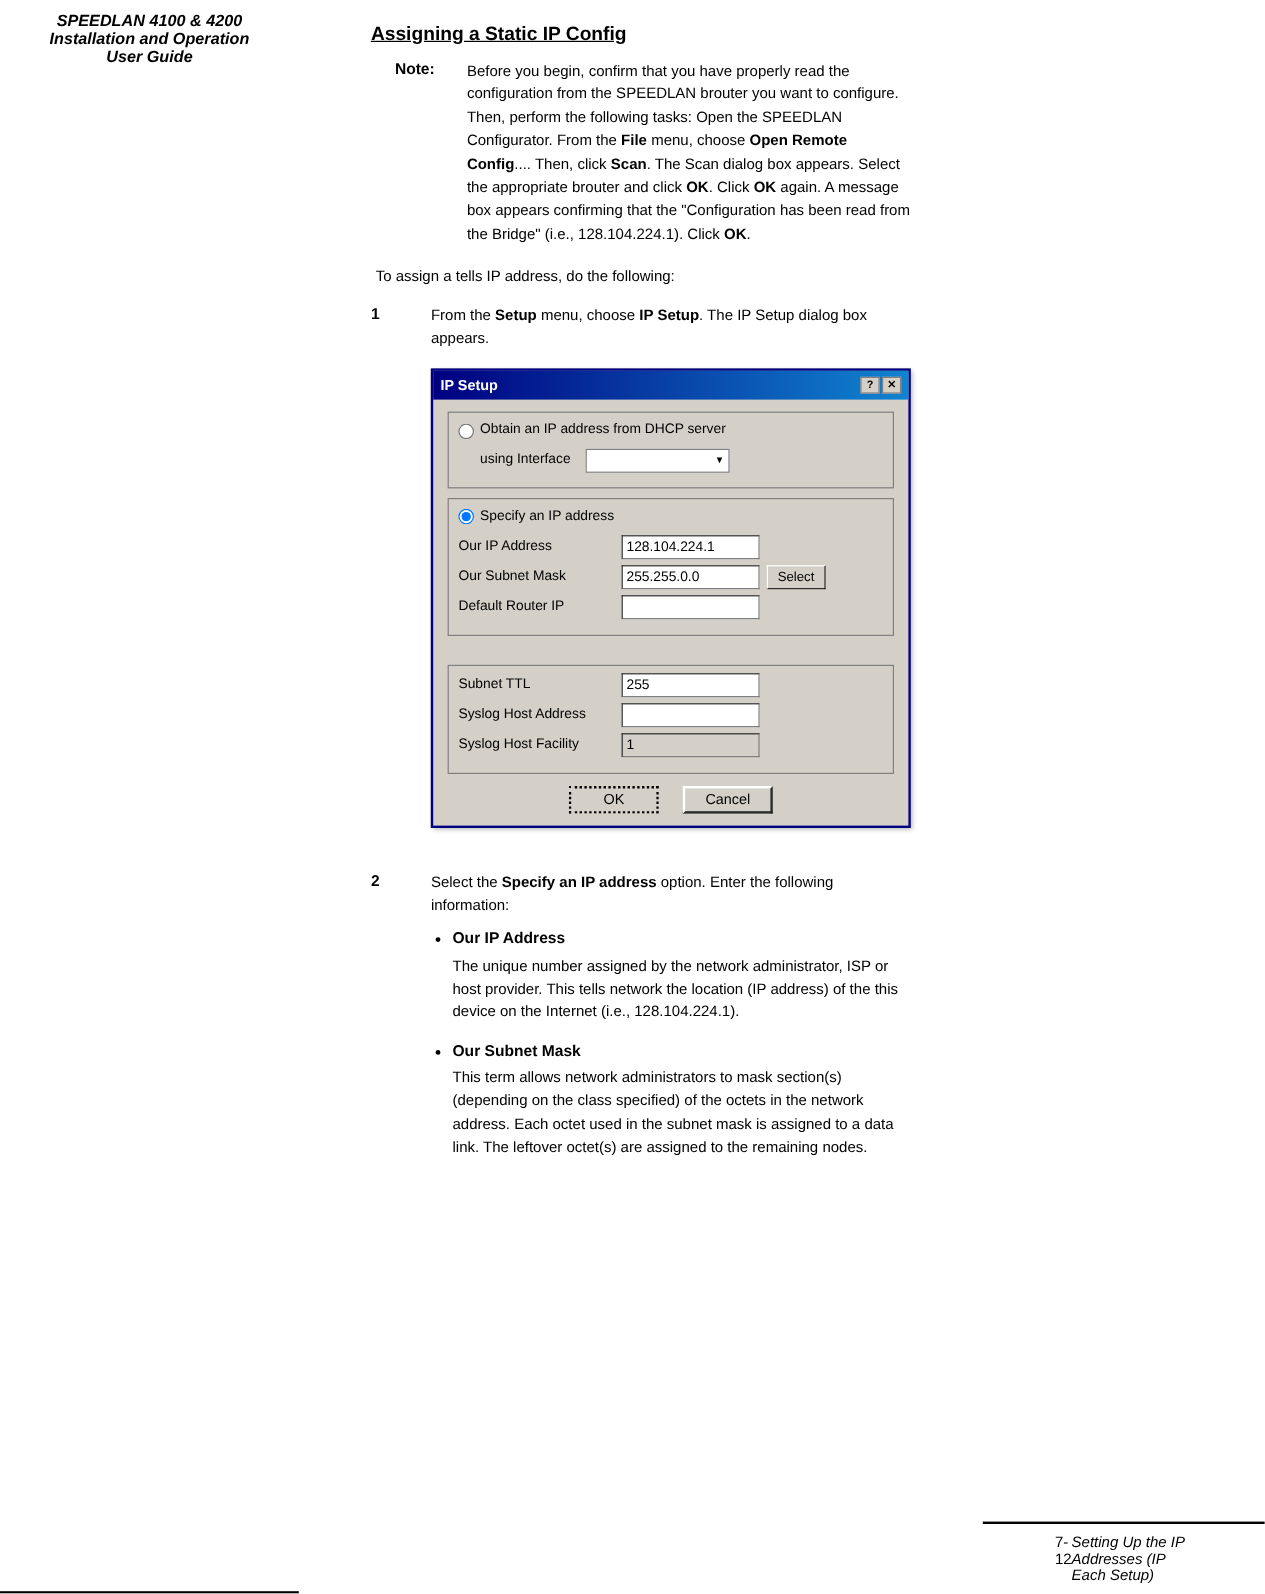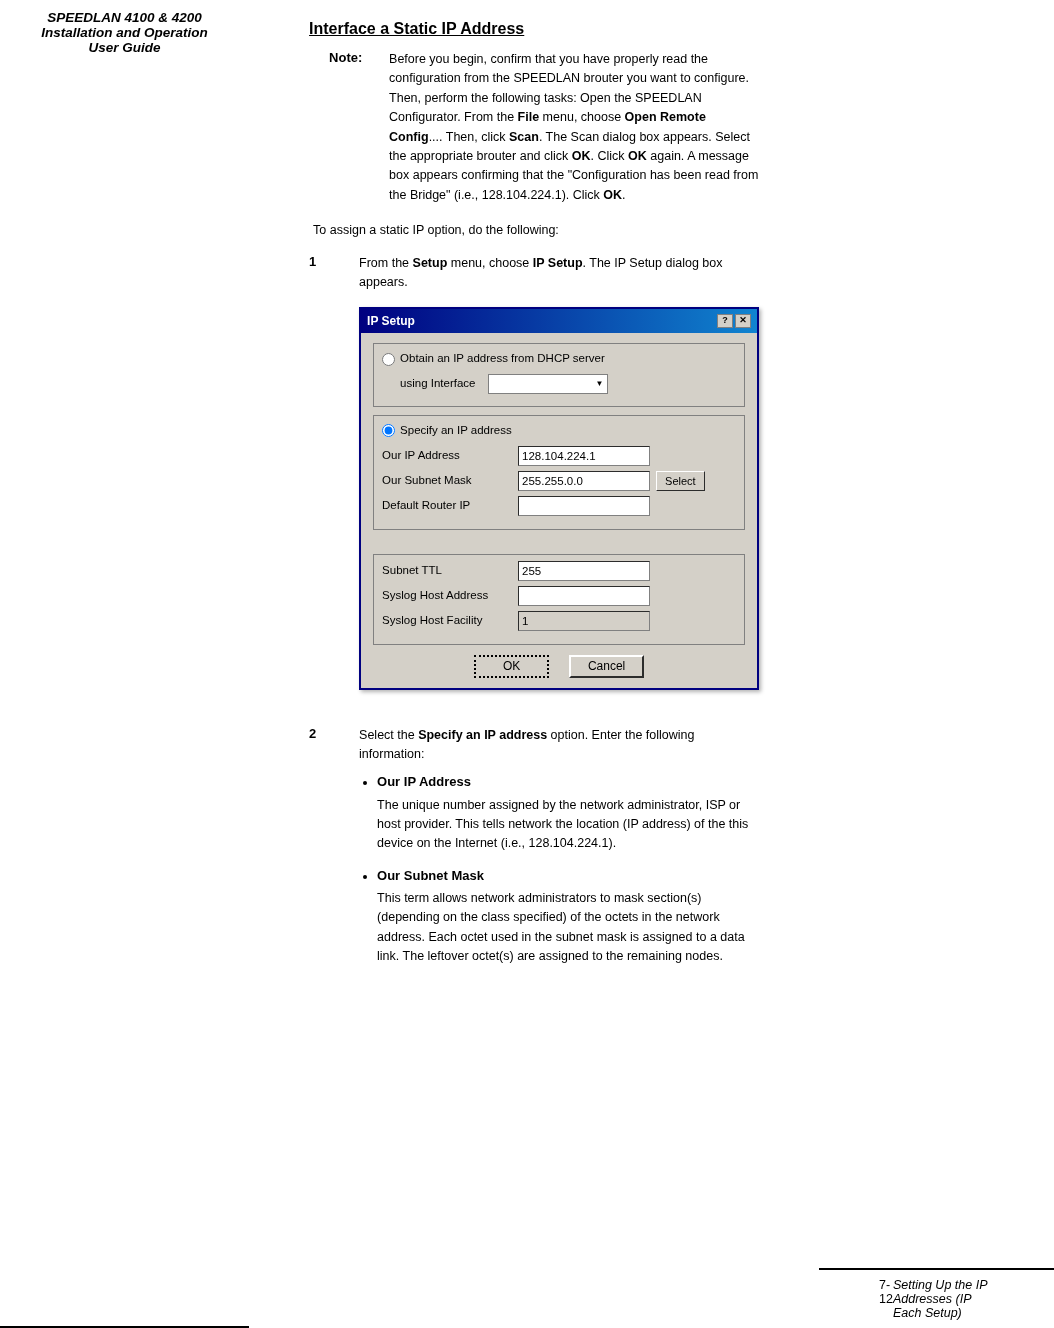--- a/index.html
+++ b/index.html
@@ -174,21 +174,21 @@
       align-items: center;
       margin-bottom: 5px;
       gap: 6px;
     }
     .field-label {
       width: 130px;
       font-size: 11.5px;
       text-align: left;
     }
     .field-input {
-      width: 132px;
+      width: 115px;
       height: 20px;
       background: #fff;
       border: 1px inset #808080;
       padding: 1px 3px;
       font-size: 11.5px;
     }
     .field-input-gray {
       background: #d4d0c8;
       border: 1px inset #808080;
     }
@@ -261,30 +261,30 @@
 </head>
 <body>
 
 <div class="page-container">
   <div class="page-header">
     <span>SPEEDLAN 4100 &amp; 4200 Installation and Operation User Guide</span>
   </div>
 
   <div class="page-content">
 
-    <div class="section-title">Interface a Static IP Address</div>
+    <div class="section-title">Assigning a Static IP Config</div>
 
     <div class="note-block">
       <span class="note-label">Note:</span>
       <span class="note-text">
         Before you begin, confirm that you have properly read the configuration from the SPEEDLAN brouter you want to configure. Then, perform the following tasks: Open the SPEEDLAN Configurator. From the <span class="bold-inline">File</span> menu, choose <span class="bold-inline">Open Remote Config</span>.... Then, click <span class="bold-inline">Scan</span>. The Scan dialog box appears. Select the appropriate brouter and click <span class="bold-inline">OK</span>. Click <span class="bold-inline">OK</span> again. A message box appears confirming that the "Configuration has been read from the Bridge" (i.e., 128.104.224.1). Click <span class="bold-inline">OK</span>.
       </span>
     </div>
 
-    <div class="intro-text">To assign a static IP option, do the following:</div>
+    <div class="intro-text">To assign a tells IP address, do the following:</div>
 
     <div class="step-block">
       <span class="step-number">1</span>
       <div class="step-content">
         From the <span class="bold-inline">Setup</span> menu, choose <span class="bold-inline">IP Setup</span>. The IP Setup dialog box appears.
 
         
         <div class="dialog-container">
           <div class="dialog-window">
 

